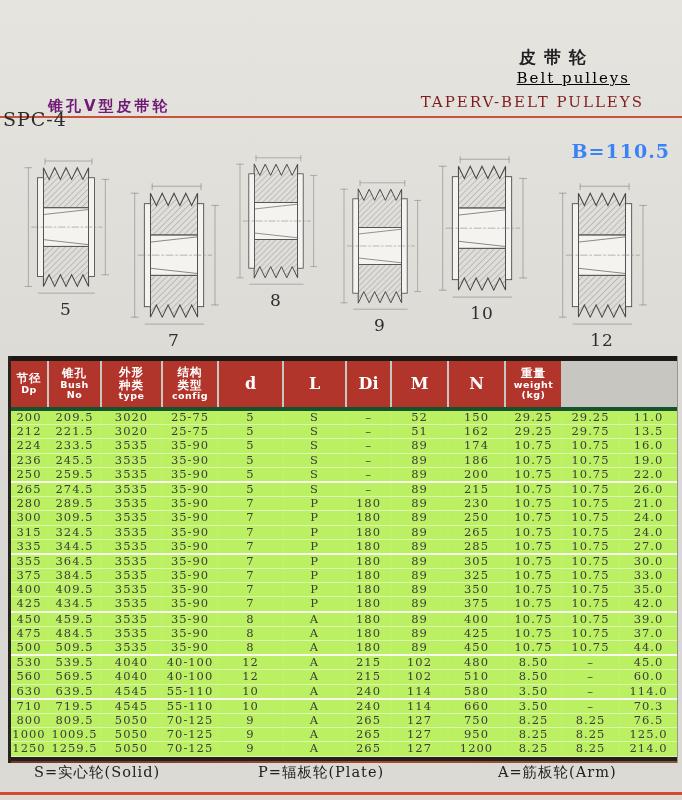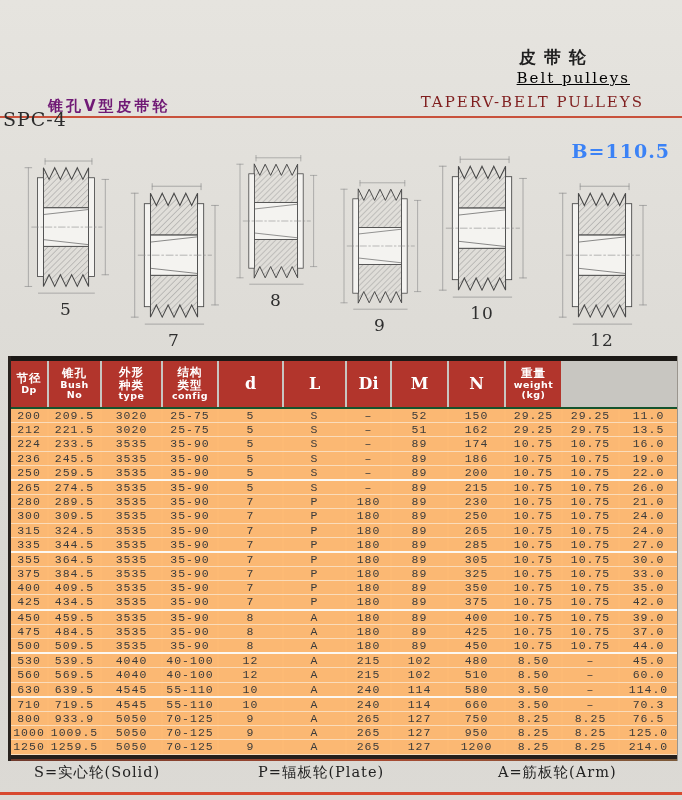--- a/index.html
+++ b/index.html
@@ -26,21 +26,21 @@
   .drawing-label{margin-top:1px;font-size:17px;color:#2e2e2e;letter-spacing:1px;}
   
   .table-wrap{top:356px;left:8px;width:666px;border-left:3px solid #29231f;border-right:1px solid #9a958e;}
   .table-top-bar{height:5px;background:#1c1916;}
   .grid12{display:grid;grid-template-columns:36px 51px 59px 54px 63px 61px 43px 55px 55px 55px 55px 57px;column-gap:2px;}
   .thead{background:#c8c6c1;height:46px;}
   .hcell{background:#b2352c;color:#fff;display:flex;flex-direction:column;align-items:center;justify-content:center;line-height:1.1;}
   .h-cn{font-size:11.5px;font-weight:bold;letter-spacing:1px;font-family:"DejaVu Sans","Liberation Sans",sans-serif;}
   .h-en{font-size:9.5px;font-weight:bold;letter-spacing:0.5px;font-family:"DejaVu Sans","Liberation Sans",sans-serif;}
   .h-big{font-size:16px;font-weight:bold;}
-  .tbody{background:#fdba74;border-top:2px solid #14532d;font-family:Liberation Mono, monospace;}
+  .tbody{background:#bef264;border-top:4px solid #14532d;}
   .trow{display:grid;grid-template-columns:36px 51px 59px 54px 63px 61px 43px 55px 55px 55px 55px 57px;column-gap:2px;
         border-bottom:1px solid rgba(248,247,244,.55);}
   .trow.group-end{border-bottom:2px solid rgba(252,251,248,.95);}
   .tcell{font-size:11.5px;letter-spacing:1px;color:#3b3b3b;text-align:center;line-height:13.2px;height:13.2px;
          background:rgba(0,0,0,0.008);}
   .table-bottom-bar{height:4px;background:#241f1c;}
   .table-bottom-accent{height:2px;background:linear-gradient(90deg,#6f3a2c,#a84a32 55%,#7c5a3a);}
   
   .legend-item{top:763px;font-size:14.5px;letter-spacing:1px;color:#222;}
   .legend-solid{left:34px;} .legend-plate{left:258px;} .legend-arm{left:498px;}
@@ -460,21 +460,21 @@
         <div class="tcell">A</div>
         <div class="tcell">240</div>
         <div class="tcell">114</div>
         <div class="tcell">660</div>
         <div class="tcell">3.50</div>
         <div class="tcell">–</div>
         <div class="tcell">70.3</div>
       </div>
       <div class="trow">
         <div class="tcell">800</div>
-        <div class="tcell">933.9</div>
+        <div class="tcell">809.5</div>
         <div class="tcell">5050</div>
         <div class="tcell">70-125</div>
         <div class="tcell">9</div>
         <div class="tcell">A</div>
         <div class="tcell">265</div>
         <div class="tcell">127</div>
         <div class="tcell">750</div>
         <div class="tcell">8.25</div>
         <div class="tcell">8.25</div>
         <div class="tcell">76.5</div>

